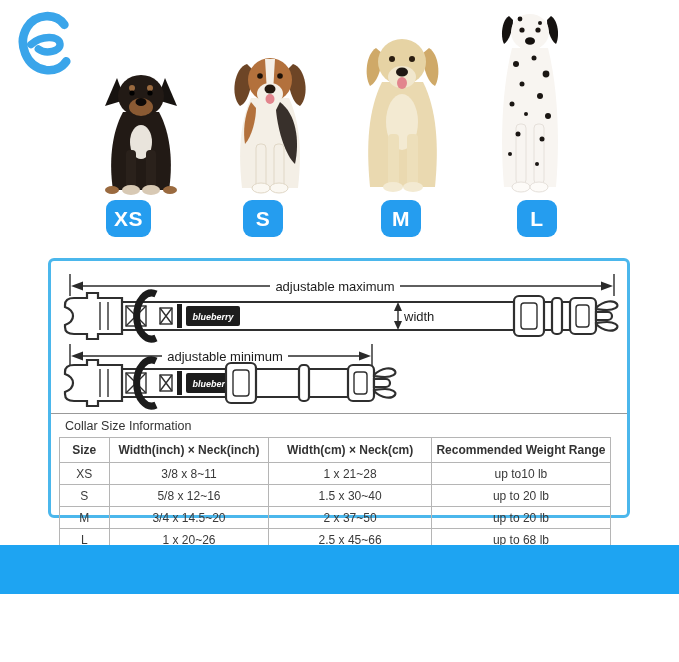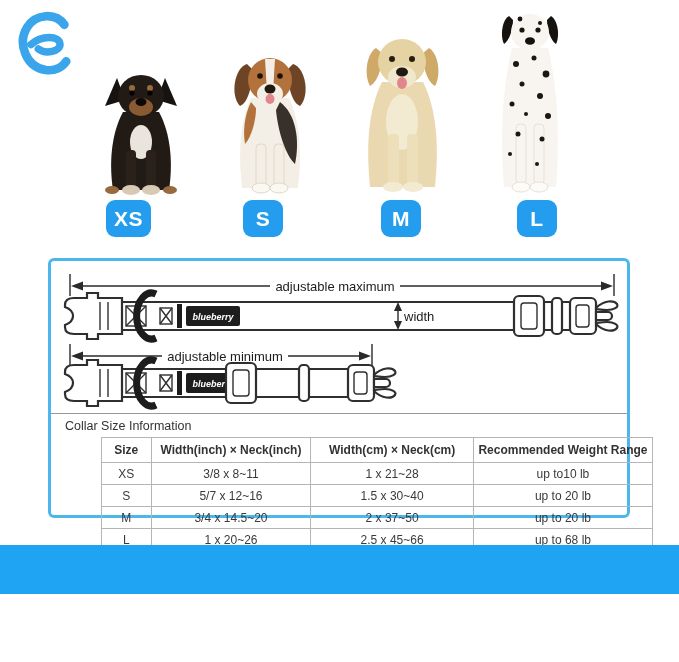--- a/index.html
+++ b/index.html
@@ -24,21 +24,21 @@
     border:3px solid #4bb7ec;border-radius:6px;background:#fff;
   }
   .diagram-svg{position:absolute;left:1px;top:1px;}
   .table-sep{position:absolute;left:0;right:0;top:152px;border-top:1px solid #999;}
   .table-wrap{position:absolute;left:8px;right:16px;top:153px;}
   .table-title{
     font-size:12.5px;color:#333;padding:5px 0 4px 6px;font-weight:normal;
   }
   table.sizes{
     width:100%;border-collapse:collapse;table-layout:fixed;
-    font-size:12px;color:#3a3a3a;margin-left:42px;
+    font-size:12px;color:#3a3a3a;
   }
   table.sizes th,table.sizes td{
     border:1px solid #b5b5b5;text-align:center;padding:0;height:21px;
     overflow:hidden;white-space:nowrap;
   }
   table.sizes th{height:24px;font-weight:bold;font-size:12px;color:#333;}
   col.c-size{width:9%;} col.c-inch{width:29%;} col.c-cm{width:29.5%;} col.c-wt{width:32.5%;}
   
   .tips{
     position:absolute;left:0;top:545px;width:679px;height:117px;background:#1ea4f2;
@@ -256,21 +256,21 @@
         </thead>
         <tbody>
           <tr>
             <td>XS</td>
             <td>3/8 x 8~11</td>
             <td>1 x 21~28</td>
             <td>up to10 lb</td>
           </tr>
           <tr>
             <td>S</td>
-            <td>5/7 x 12~16</td>
+            <td>5/8 x 12~16</td>
             <td>1.5 x 30~40</td>
             <td>up to 20 lb</td>
           </tr>
           <tr>
             <td>M</td>
             <td>3/4 x 14.5~20</td>
             <td>2 x 37~50</td>
             <td>up to 20 lb</td>
           </tr>
           <tr>

